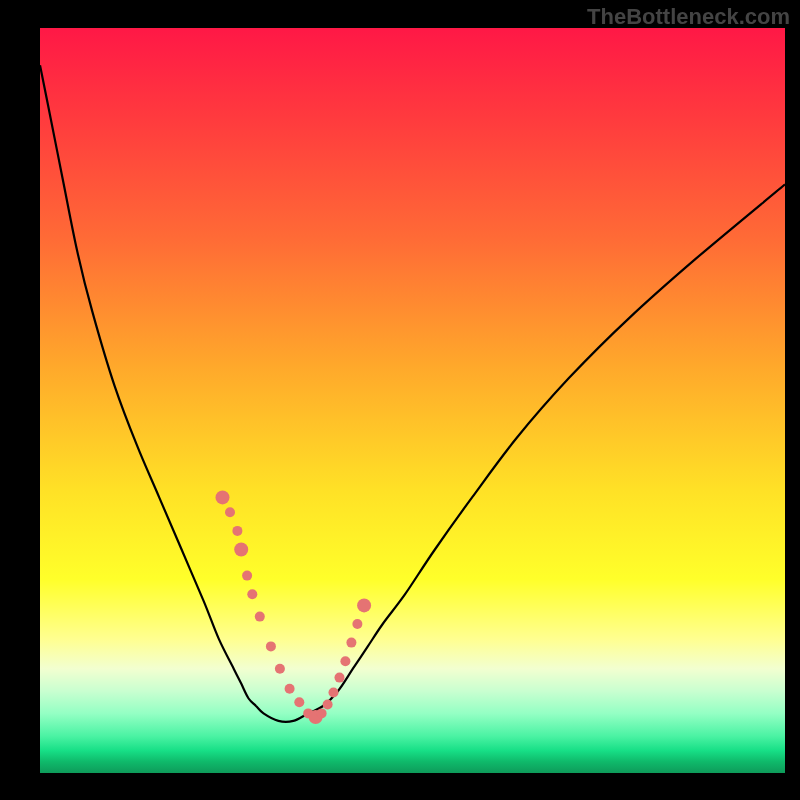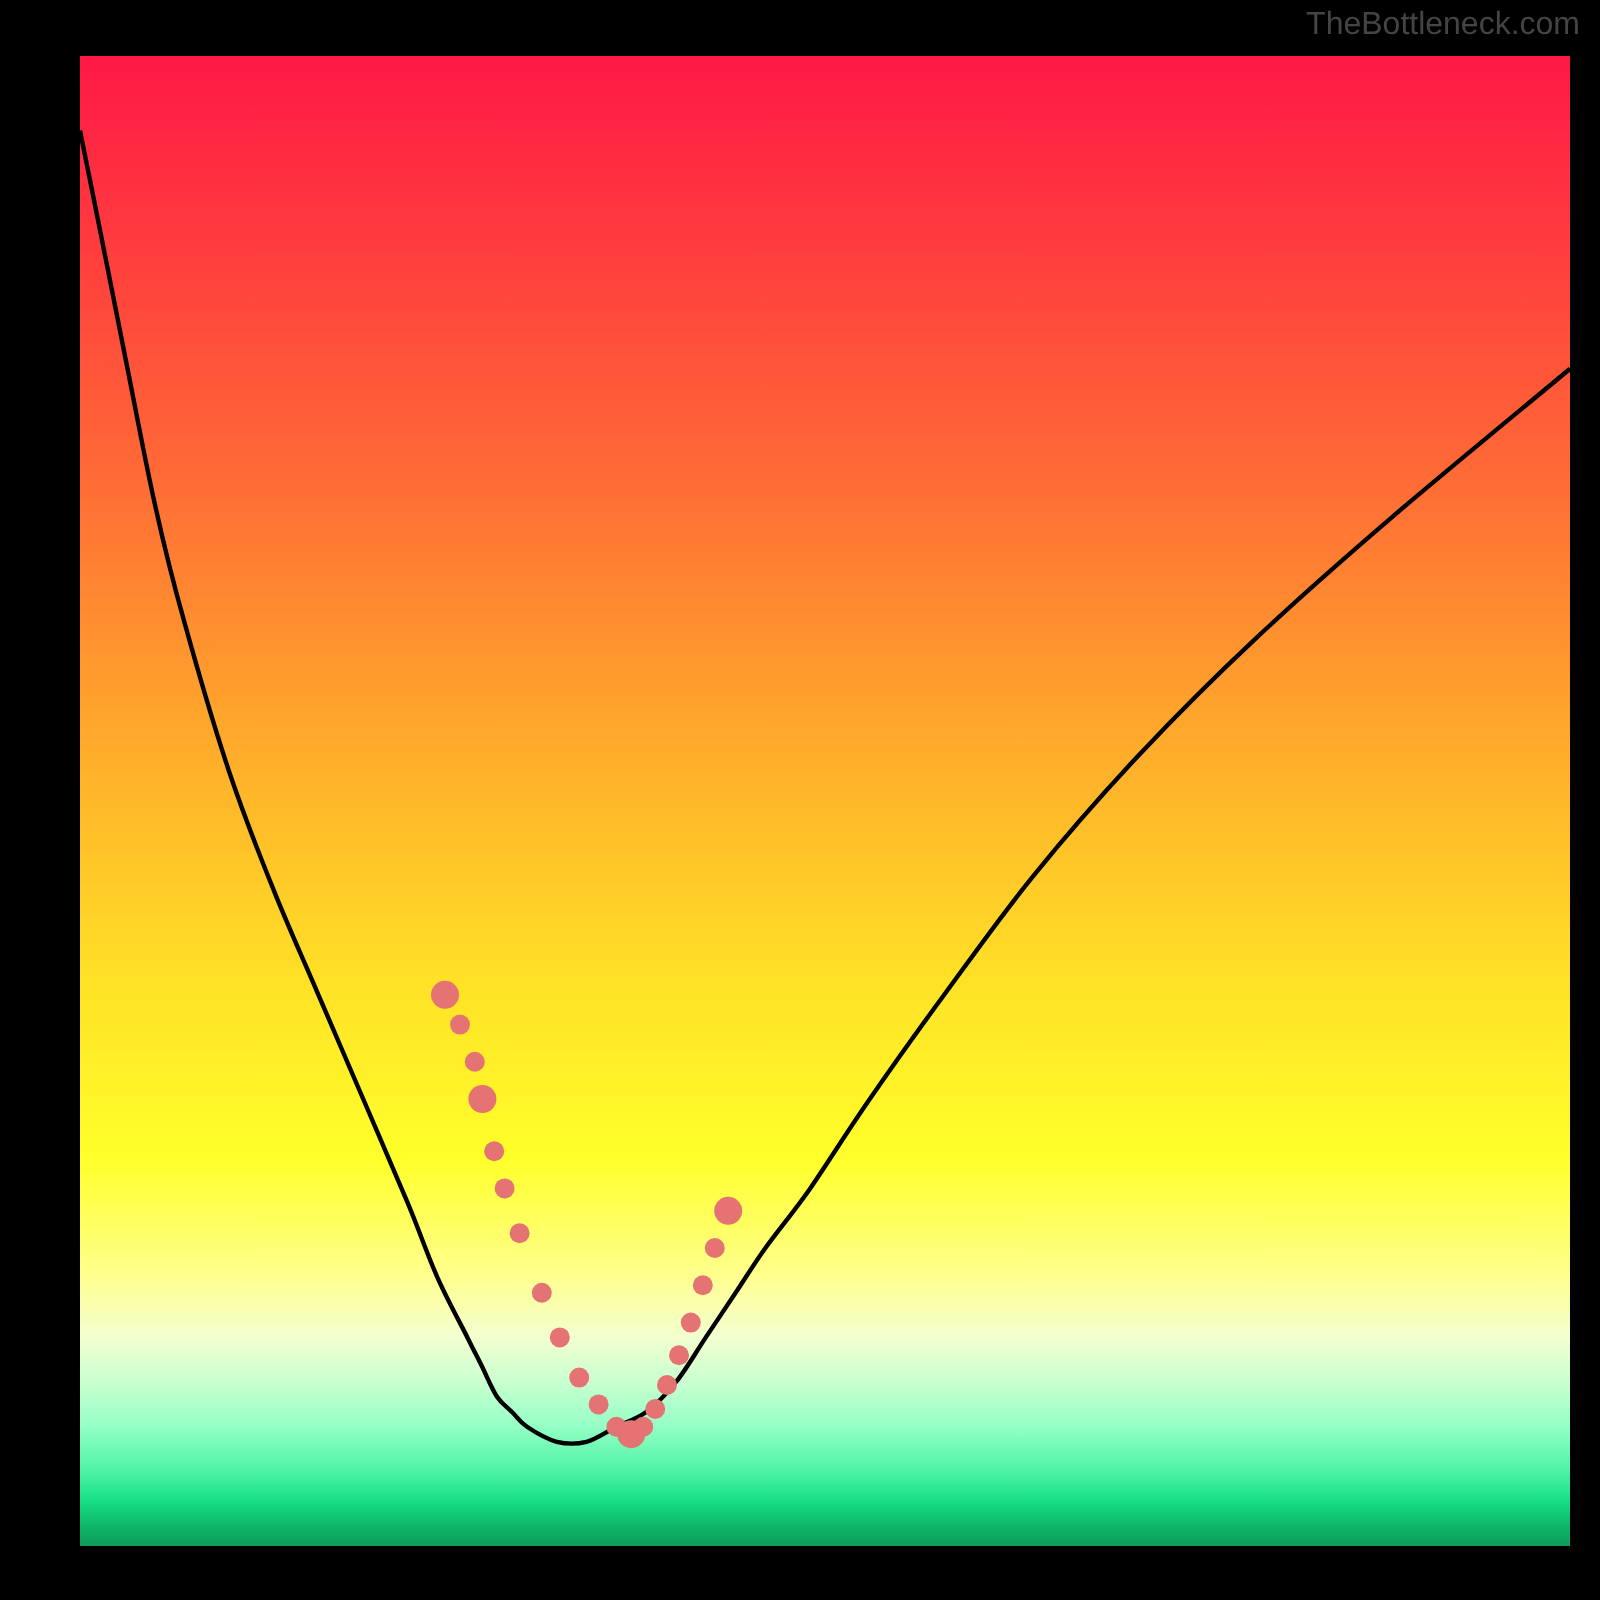--- a/index.html
+++ b/index.html
@@ -15,22 +15,22 @@
     position: relative;
     width: 800px;
     height: 800px;
     background: #000000;
   }
   .watermark {
     position: absolute;
     top: 4px;
     right: 10px;
     color: #444444;
-    font-size: 16px;
-    font-weight: normal;
+    font-size: 22px;
+    font-weight: bold;
     z-index: 10;
   }
   .plot-area {
     position: absolute;
     left: 40px;
     top: 28px;
     width: 745px;
     height: 745px;
     overflow: hidden;
     z-index: 1;

